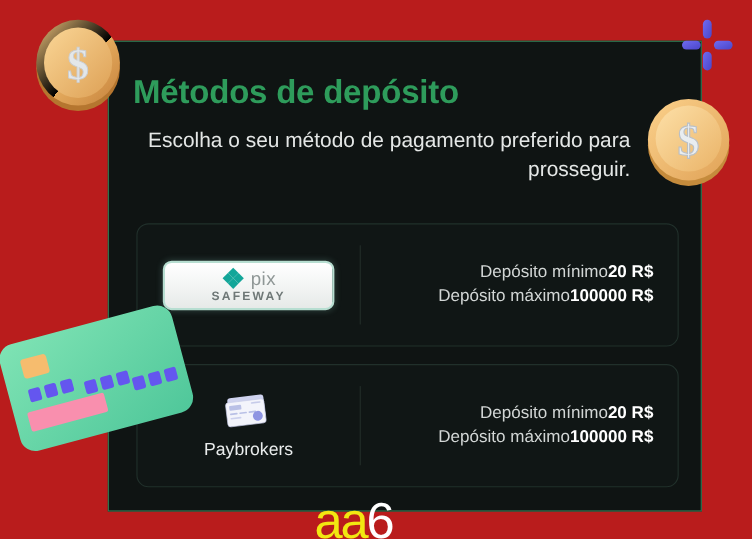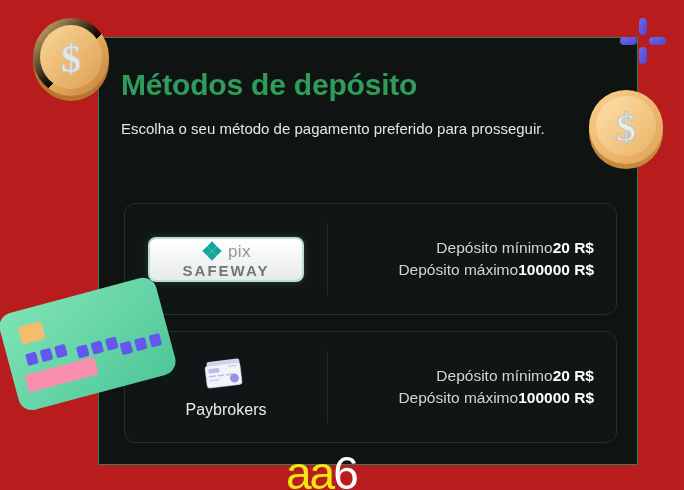--- a/index.html
+++ b/index.html
@@ -48,23 +48,24 @@
     color: #2e9c5b;
     letter-spacing: -0.2px;
     white-space: nowrap;
   }
 
   .panel-subtitle {
     position: absolute;
     left: 22px;
     top: 78px;
     width: 452px;
-    font-size: 15px;
+    font-size: 19px;
     line-height: 26px;
     color: #e4e7e6;
+    text-align: right;
   }
 
   
   .method-card {
     position: absolute;
     left: 25px;
     width: 493px;
     background: #10changed;
     background: #101615;
     border: 1px solid #21302b;
@@ -139,21 +140,21 @@
     gap: 5px;
   }
   .pix-word {
     font-size: 17px;
     color: #8f9796;
     letter-spacing: 0.5px;
     line-height: 1;
     font-weight: 300;
   }
   .safeway-word {
-    font-size: 15px;
+    font-size: 11px;
     font-weight: bold;
     letter-spacing: 2px;
     color: #6f7877;
     line-height: 1;
   }
 
   
   .pb-label {
     font-size: 16px;
     color: #e9ecec;

